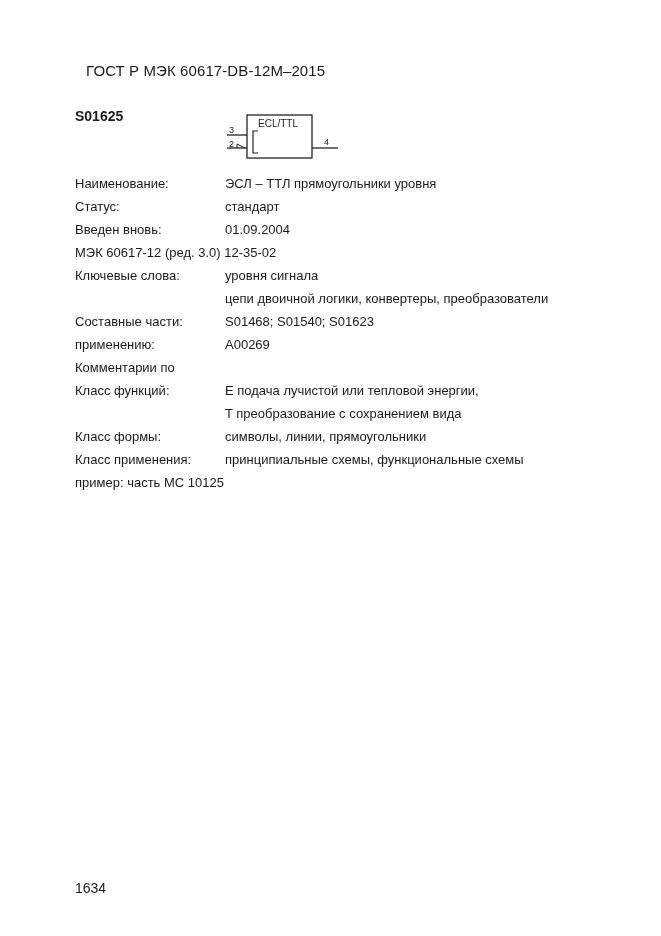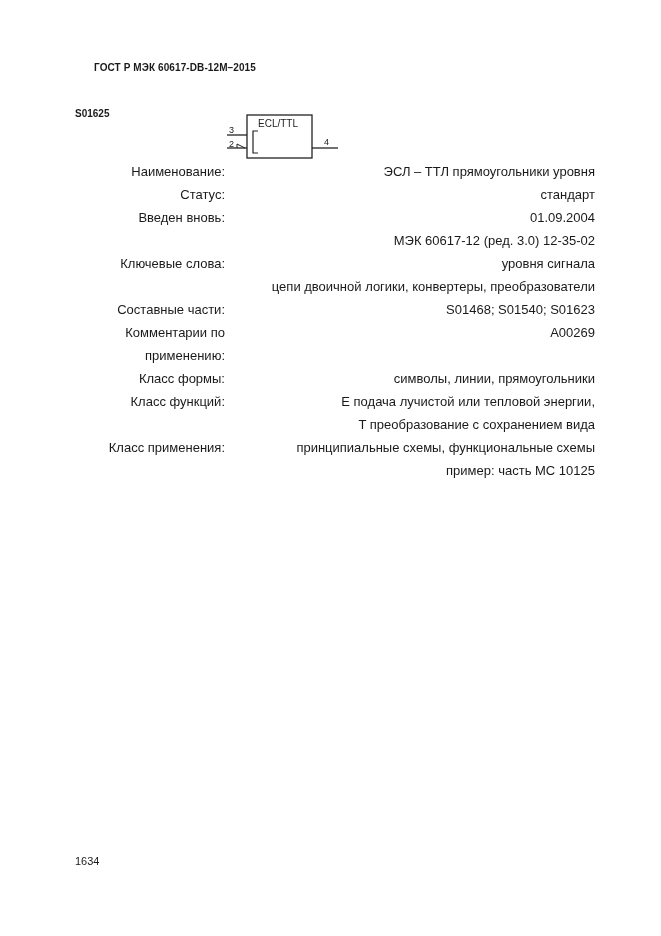--- a/index.html
+++ b/index.html
@@ -1,25 +1,25 @@
 <!DOCTYPE html>
 <html><head>
 <meta charset="utf-8">
 <style>
   html, body { margin:0; padding:0; background:#ffffff; }
   body { width:661px; height:936px; position:relative; overflow:hidden;
          font-family:"Liberation Sans", sans-serif; color:#1a1a1a; }
-  .header { position:absolute; left:94px; top:62px; font-size:10px; font-weight:bold; letter-spacing:0.1px; }
-  .code { position:absolute; left:75px; top:108px; font-size:10px; font-weight:bold; }
+  .header { position:absolute; left:86px; top:62px; font-size:15px; font-weight:normal; letter-spacing:0.1px; }
+  .code { position:absolute; left:75px; top:108px; font-size:14px; font-weight:bold; }
   .symbol { position:absolute; left:220px; top:110px; width:130px; height:50px; }
-  .rows { position:absolute; left:75px; top:160px; width:520px;text-align:right; }
+  .rows { position:absolute; left:75px; top:172px; width:520px; }
   .row { display:flex; font-size:13px; line-height:23px; }
   .lbl { width:150px; flex:none; }
   .val { flex:1; }
-  .footer { position:absolute; left:75px; top:855px; font-size:11px; }
+  .footer { position:absolute; left:75px; top:880px; font-size:14px; }
 </style>
 </head>
 <body>
 
 <div class="header">ГОСТ Р МЭК 60617-DB-12M–2015</div>
 
 <div class="code">S01625</div>
 
 <svg class="symbol" viewBox="0 0 130 50" width="130" height="50">
   <rect x="27" y="5" width="65" height="43" fill="none" stroke="#222" stroke-width="1.3"></rect>
@@ -66,39 +66,39 @@
     </div>
   </div>
   <div class="row">
     <div class="lbl">Составные части:</div>
     <div class="val">
         <div>S01468; S01540; S01623</div>
       </div>
   </div>
   <div class="row">
     <div class="lbl">
+      <div>применению:</div>
       <div>Комментарии по</div>
-      <div>применению:</div>
     </div>
     <div class="val">
         <div>A00269</div>
-      </div>
-  </div>
-  <div class="row">
-    <div class="lbl">Класс формы:</div>
-    <div class="val">
-        <div>символы, линии, прямоугольники</div>
       </div>
   </div>
   <div class="row">
     <div class="lbl">Класс функций:</div>
     <div class="val">
       <div>E подача лучистой или тепловой энергии,</div>
       <div>T преобразование с сохранением вида</div>
     </div>
+  </div>
+  <div class="row">
+    <div class="lbl">Класс формы:</div>
+    <div class="val">
+        <div>символы, линии, прямоугольники</div>
+      </div>
   </div>
   <div class="row">
     <div class="lbl">Класс применения:</div>
     <div class="val">
         <div>принципиальные схемы, функциональные схемы</div>
       </div>
   </div>
   <div class="row">
     <div class="val">
         <div>пример: часть MC 10125</div>

